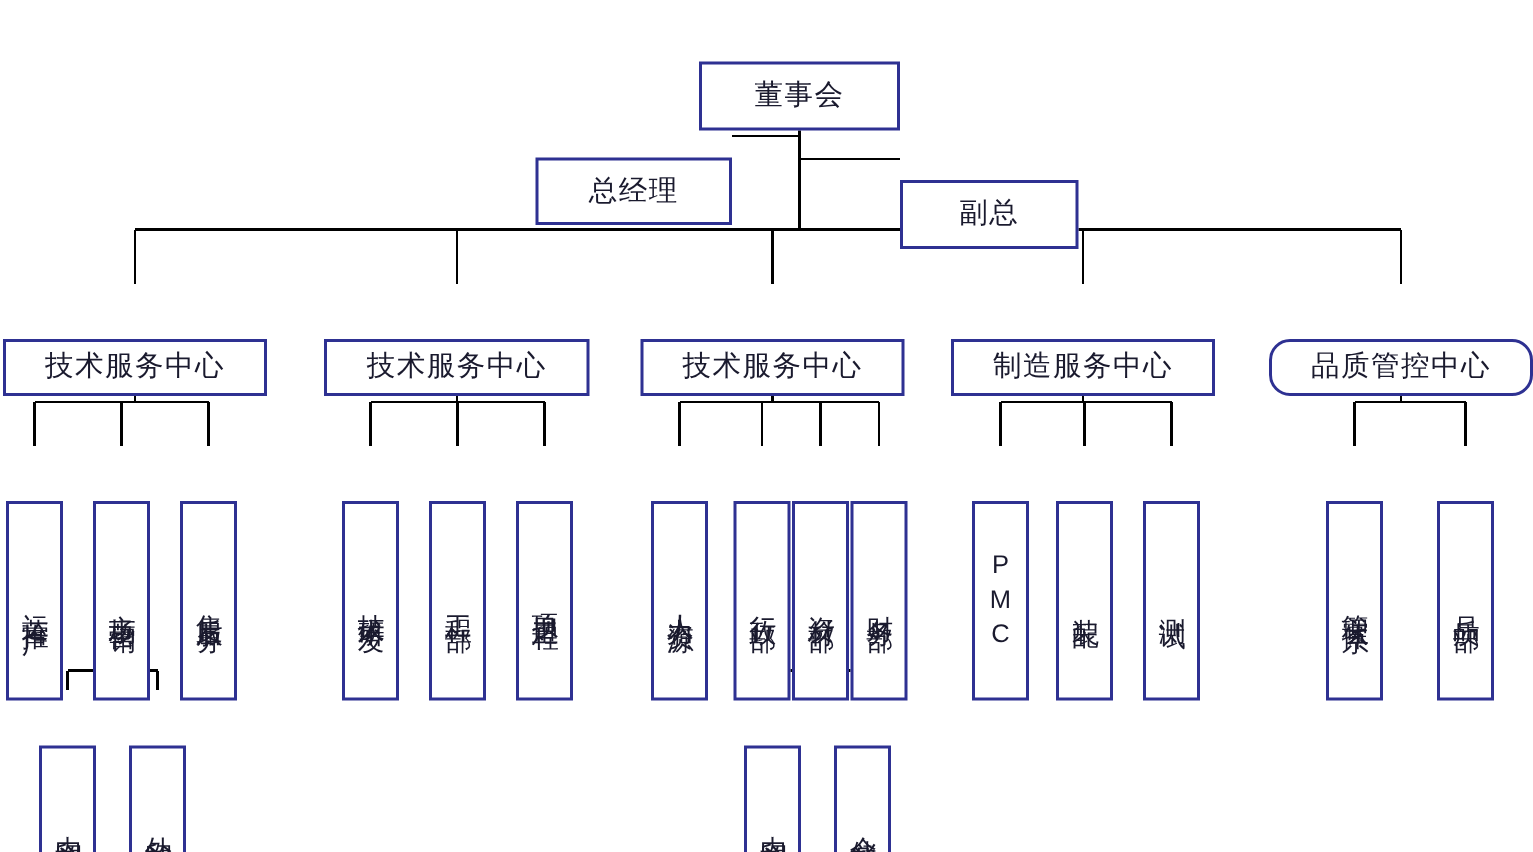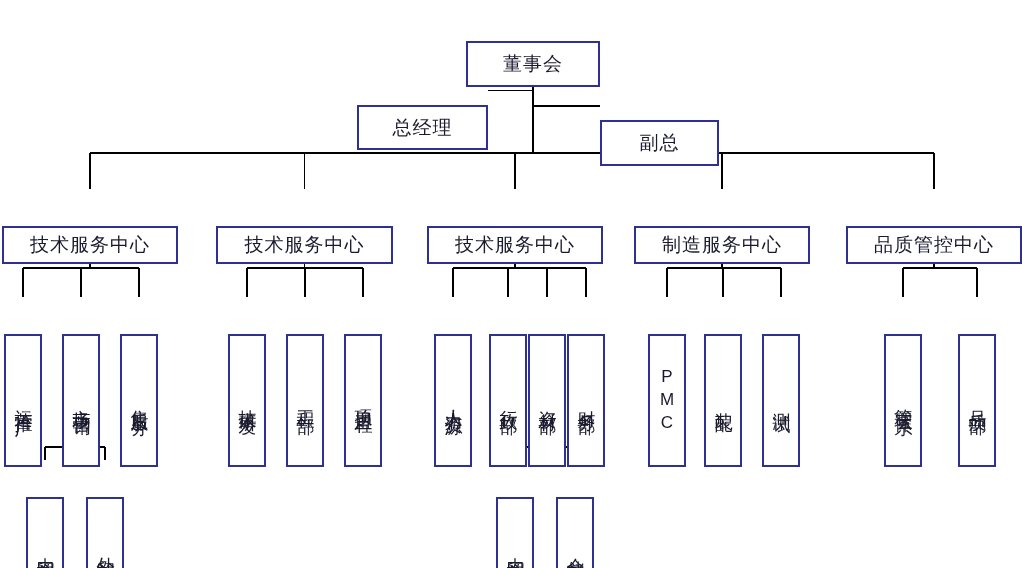--- a/index.html
+++ b/index.html
@@ -114,21 +114,21 @@
       </div>
       <div class="node h" style="left: 216px; top: 189px; width: 177px; height: 38px;">
         <span class="lbl">技术服务中心</span>
       </div>
       <div class="node h" style="left: 427px; top: 189px; width: 176px; height: 38px;">
         <span class="lbl">技术服务中心</span>
       </div>
       <div class="node h" style="left: 634px; top: 189px; width: 176px; height: 38px; font-family: Liberation Serif, serif;">
         <span class="lbl">制造服务中心</span>
       </div>
-      <div class="node h" style="left: 846px; top: 189px; width: 176px; height: 38px;">
+      <div class="node h" style="left: 846px; top: 189px; width: 176px; height: 38px; border-radius: 14px;">
         <span class="lbl">品质管控中心</span>
       </div>
     </div>
   <div id="gen-departments">
       <div class="node v" style="left: 4px; top: 297px; width: 38px; height: 133px;">
         <span class="lbl">运营推广</span>
       </div>
       <div class="node v" style="left: 62px; top: 297px; width: 38px; height: 133px;">
         <span class="lbl">市场营销</span>
       </div>

